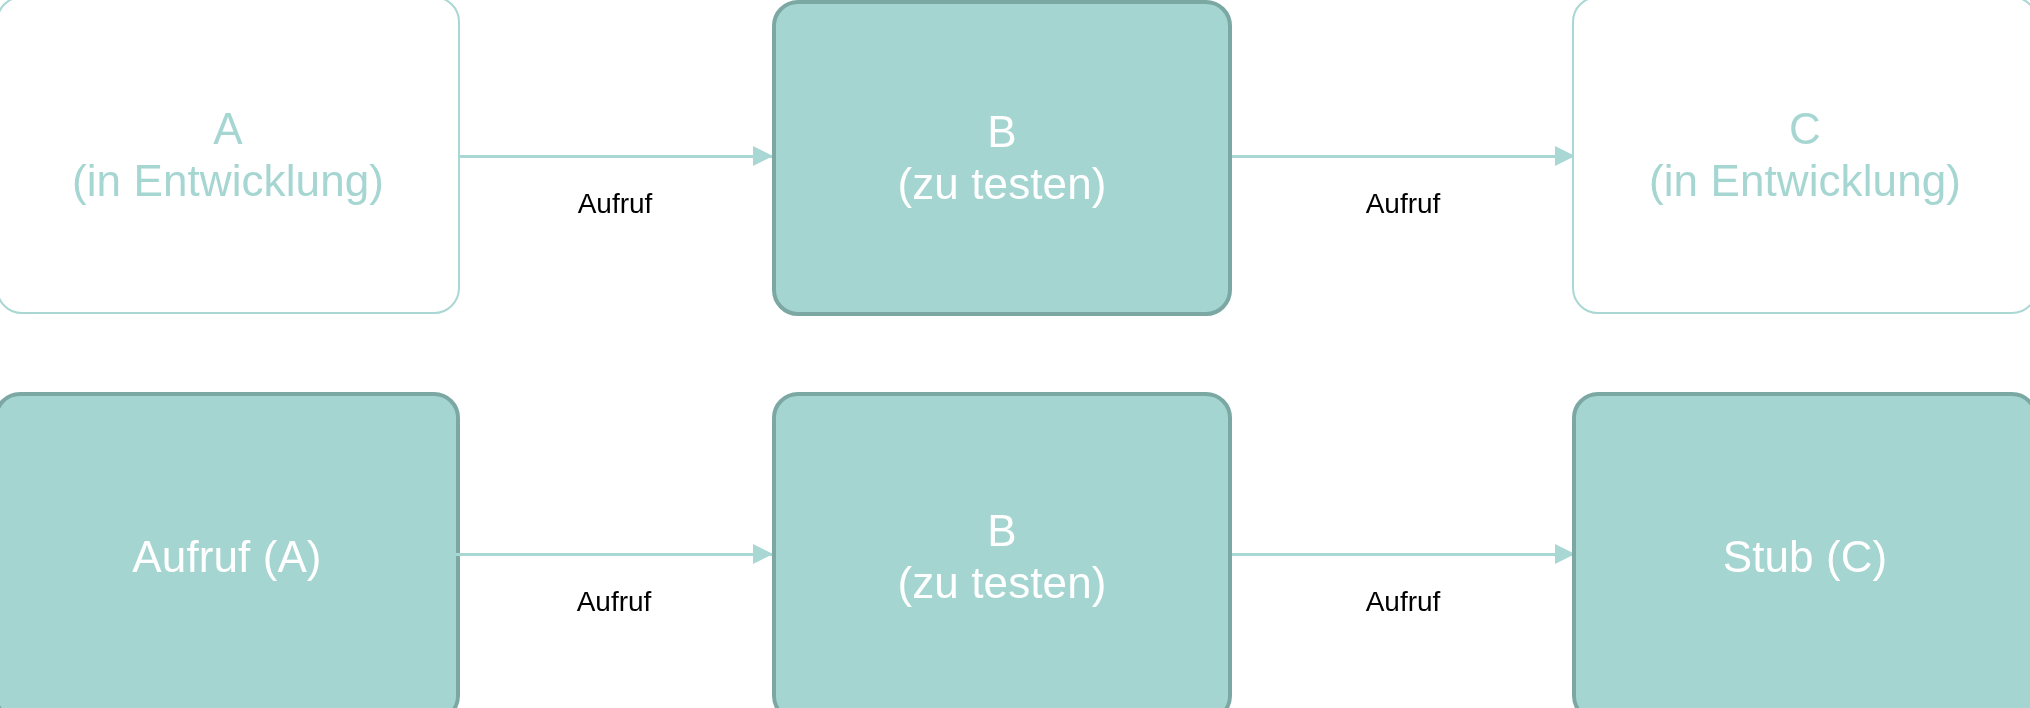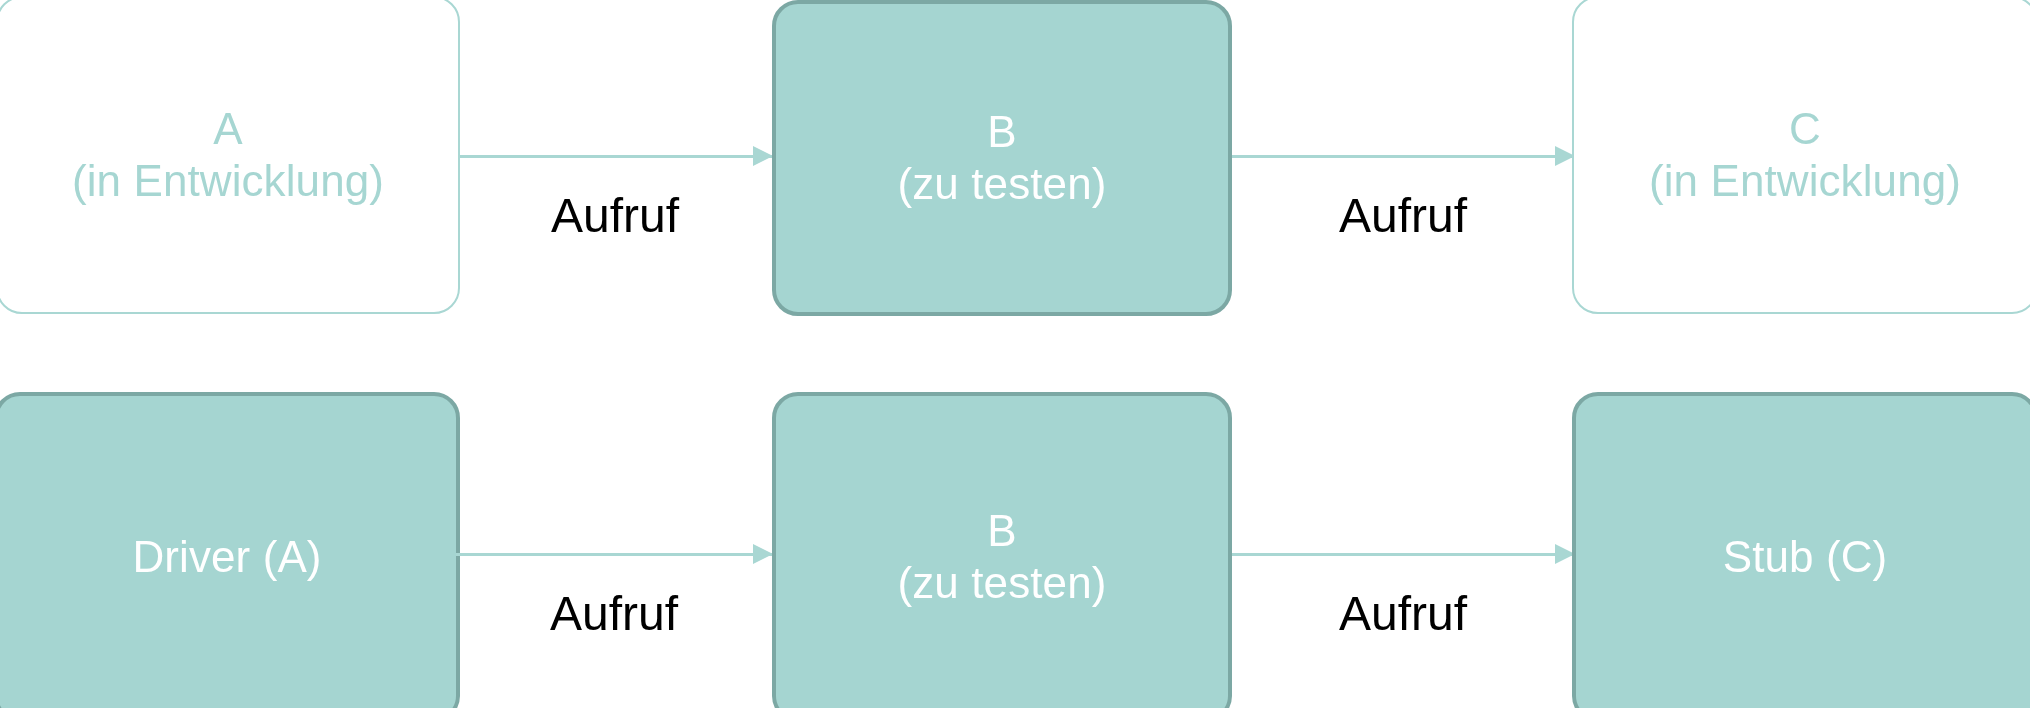--- a/index.html
+++ b/index.html
@@ -77,21 +77,21 @@
     height: 0;
     border-top: 10px solid transparent;
     border-bottom: 10px solid transparent;
     border-left: 20px solid #a9d7d3;
   }
 
   
   .edge-label {
     position: absolute;
     color: #000000;
-    font-size: 48px;
+    font-size: 28px;
     font-weight: 400;
     text-align: center;
     white-space: nowrap;
   }
 </style>
 </head>
 <body>
 
 <div id="canvas">
 
@@ -116,21 +116,21 @@
     <span class="head"></span>
   </div>
   <div class="edge-label" style="left:1232px; top:188px; width:342px;">Aufruf</div>
 
   <div class="node outline" style="left:1572px; top:-4px; width:466px; height:318px;">
     <span class="line1">C</span>
     <span class="line2">(in Entwicklung)</span>
   </div>
 
   <div class="node filled" style="left:-6px; top:392px; width:466px; height:330px;">
-    <span class="line1">Driver (A)</span>
+    <span class="line1">Aufruf (A)</span>
   </div>
 
   <div class="connector" style="left:456px; top:552px; width:316px;">
     <span class="shaft"></span>
     <span class="head"></span>
   </div>
   <div class="edge-label" style="left:456px; top:586px; width:316px;">Aufruf</div>
 
   <div class="node filled" style="left:772px; top:392px; width:460px; height:330px;">
     <span class="line1">B</span>

